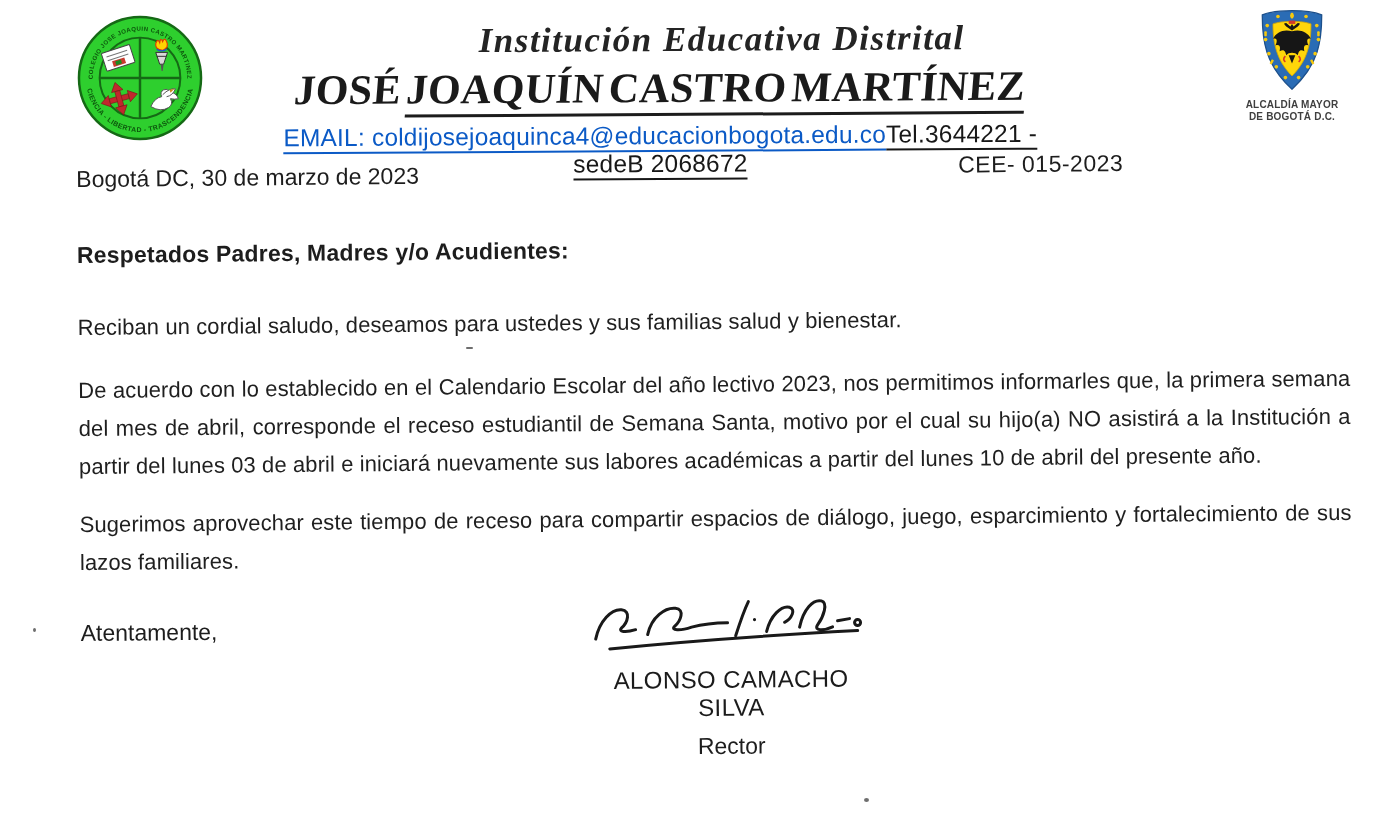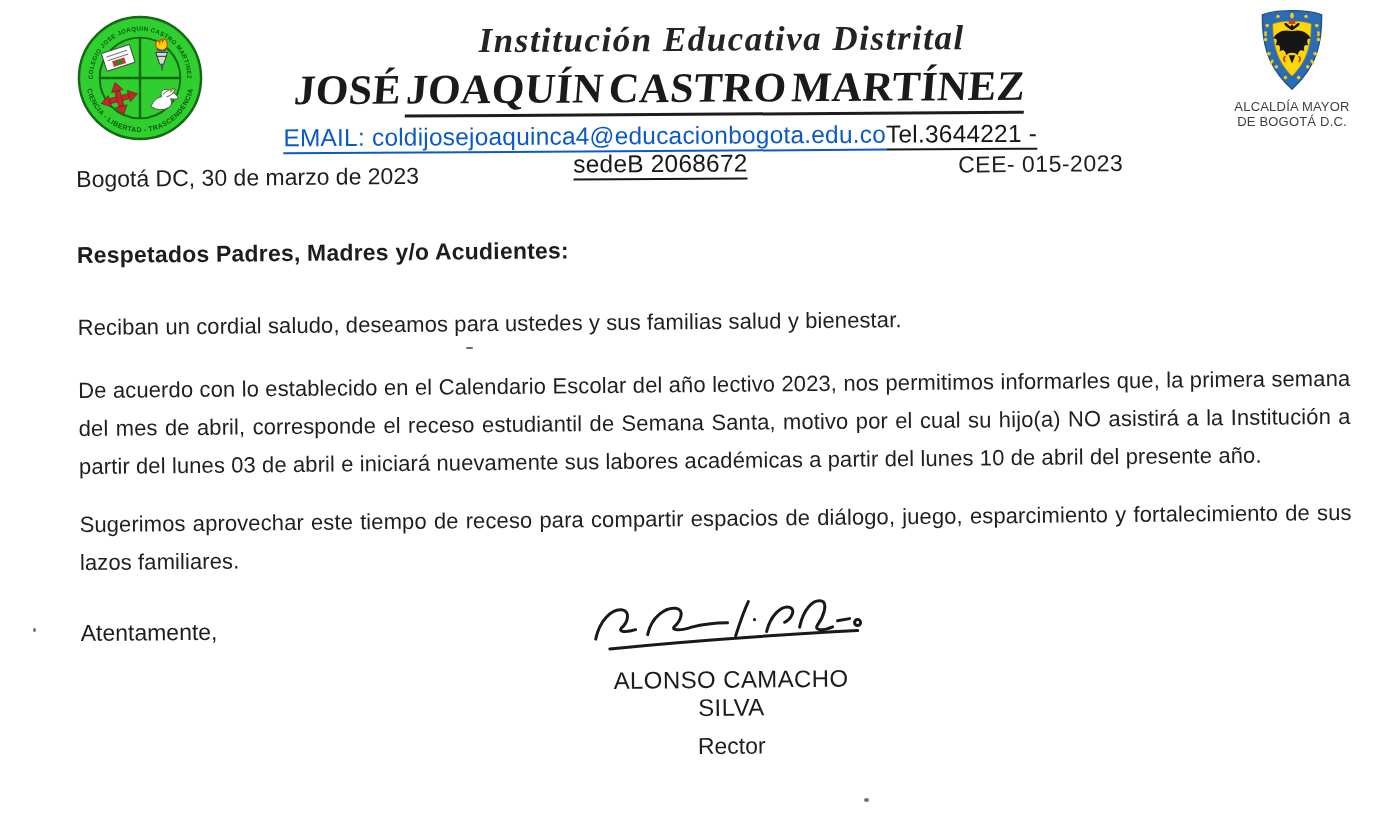--- a/index.html
+++ b/index.html
@@ -15,21 +15,21 @@
   .school-name{margin:4px 0 0 0;font-family:"Liberation Serif","DejaVu Serif",serif;
                font-weight:700;font-size:42px;letter-spacing:0.5px;word-spacing:-0.14em;
                transform:skewX(-5deg);color:#1a1a1a;}
   .school-name .uline{border-bottom:3px solid #1c1c1c;padding-bottom:2px;}
   .contact-line{margin-top:10px;font-size:24.5px;letter-spacing:0.2px;}
   .email-link{color:#0b5ac6;border-bottom:2px solid #0b5ac6;padding-bottom:1px;cursor:pointer;}
   .phone-part{color:#171717;border-bottom:2.5px solid #171717;padding-bottom:1px;}
 
   .city-block{position:absolute;left:1230px;top:8px;width:124px;text-align:center;}
   .city-block svg{display:block;margin:0 auto;}
-  .alcaldia{margin-top:3px;font-size:13px;font-weight:400;color:#3f3f3f;line-height:1.18;
+  .alcaldia{margin-top:3px;font-size:10px;font-weight:700;color:#3f3f3f;line-height:1.18;
             letter-spacing:0.2px;}
 
   
   .doc-body{position:absolute;left:0;top:152px;width:1384px;
             transform:rotate(-0.55deg);transform-origin:80px 0;}
   .date-row{position:relative;margin:14px 38px 0 76px;font-size:23px;height:30px;}
   .ref-number{position:absolute;left:882px;top:-6px;font-size:23px;letter-spacing:0.5px;}
   .salutation{margin:46px 0 0 76px;font-weight:700;font-size:23px;letter-spacing:0.2px;}
   .body-par{margin:0 38px 0 76px;width:1272px;font-size:22px;line-height:1.73;
             letter-spacing:0.1px;color:#1f1f1f;}

